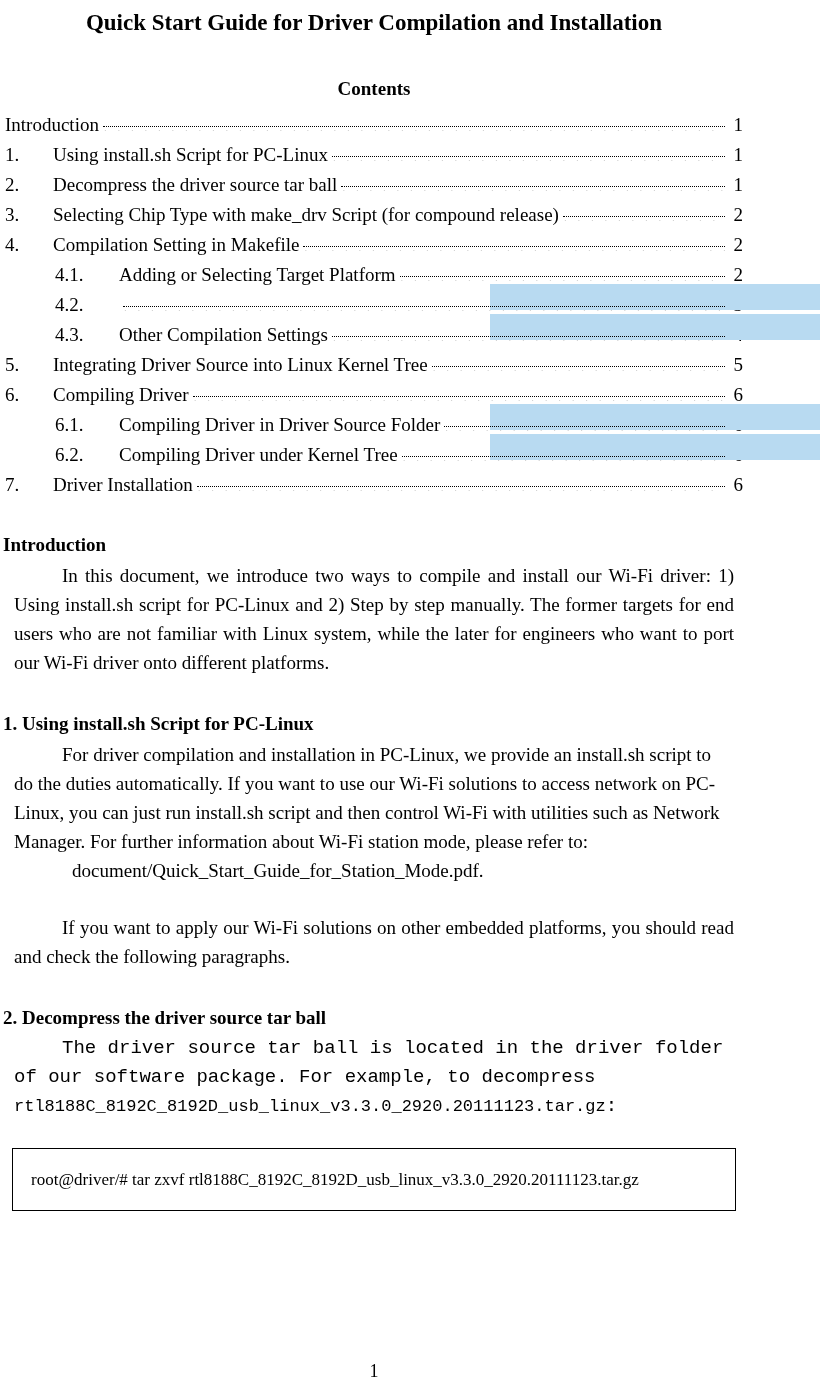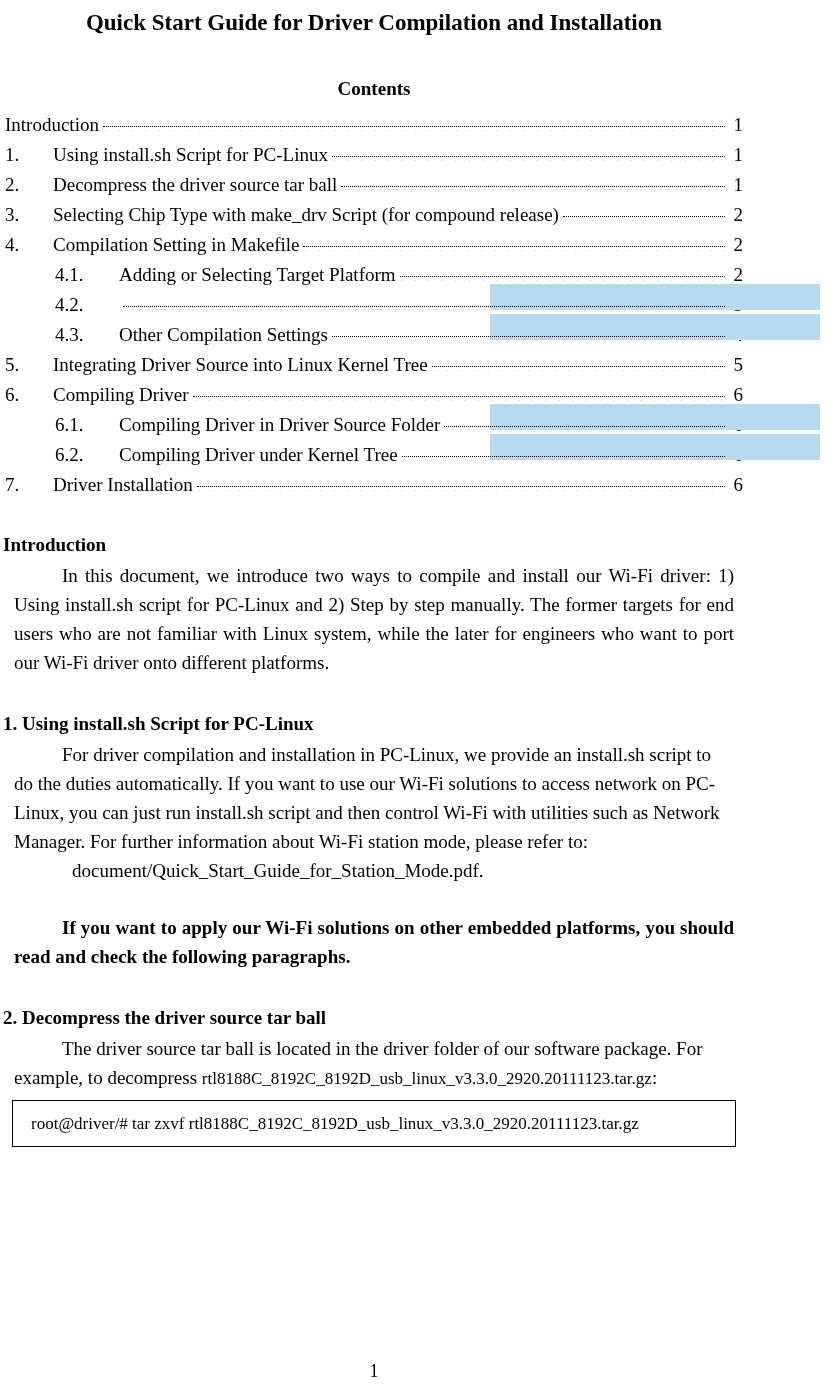--- a/index.html
+++ b/index.html
@@ -84,22 +84,22 @@
     text-align: justify;
     margin: 2px 0 0 0;
     padding: 0 14px;
     font-size: 19px;
     line-height: 29px;
   }
   .para.indent { text-indent: 48px; }
   .para.ref { text-indent: 58px; }
   .code-box {
     border: 1px solid #000;
-    margin: 7px 12px 0 12px;
-    padding: 8px 18px;
+    margin: 27px 12px 0 12px;
+    padding: 16px 18px;
     font-size: 17px;
     font-family: "Times New Roman", Times, serif;
   }
   .pageno {
     position: absolute;
     bottom: 14px;
     left: 0;
     right: 0;
     text-align: center;
     font-size: 18px;
@@ -238,24 +238,24 @@
     </div>
 
     <div class="body-text">
 
       <div class="sec-heading" style="margin-top:30px;">Introduction</div>
       <p class="para indent">In this document, we introduce two ways to compile and install our Wi-Fi driver: 1) Using install.sh script for PC-Linux and 2) Step by step manually. The former targets for end users who are not familiar with Linux system, while the later for engineers who want to port our Wi-Fi driver onto different platforms.</p>
 
       <div class="sec-heading">1.    Using install.sh Script for PC-Linux</div>
       <p class="para indent" style="text-align:left;">For driver compilation and installation in PC-Linux, we provide an install.sh script to do the duties automatically. If you want to use our Wi-Fi solutions to access network on PC-Linux, you can just run install.sh script and then control Wi-Fi with utilities such as Network Manager. For further information about Wi-Fi station mode, please refer to:</p>
       <p class="para ref" style="margin-top:0;">document/Quick_Start_Guide_for_Station_Mode.pdf.</p>
-      <p class="para indent" style="margin-top:28px;font-weight:bold;">If you want to apply our Wi-Fi solutions on other embedded platforms, you should read and check the following paragraphs.</p>
+      <p class="para indent" style="margin-top:28px;">If you want to apply our Wi-Fi solutions on other embedded platforms, you should read and check the following paragraphs.</p>
 
       <div class="sec-heading">2.    Decompress the driver source tar ball</div>
-      <p class="para indent" style="text-align:left;">
+      <p class="para indent" style="text-align:left;font-family:Liberation Mono, monospace;">
         <span>The driver source tar ball is located in the driver folder of our software package. For example, to decompress </span><span style="font-size:17px;">rtl8188C_8192C_8192D_usb_linux_v3.3.0_2920.20111123.tar.gz</span><span>:</span>
       </p>
 
       <div class="code-box">
         <span>root@driver/# tar zxvf rtl8188C_8192C_8192D_usb_linux_v3.3.0_2920.20111123.tar.gz</span>
       </div>
 
     </div>
 
   </div>

